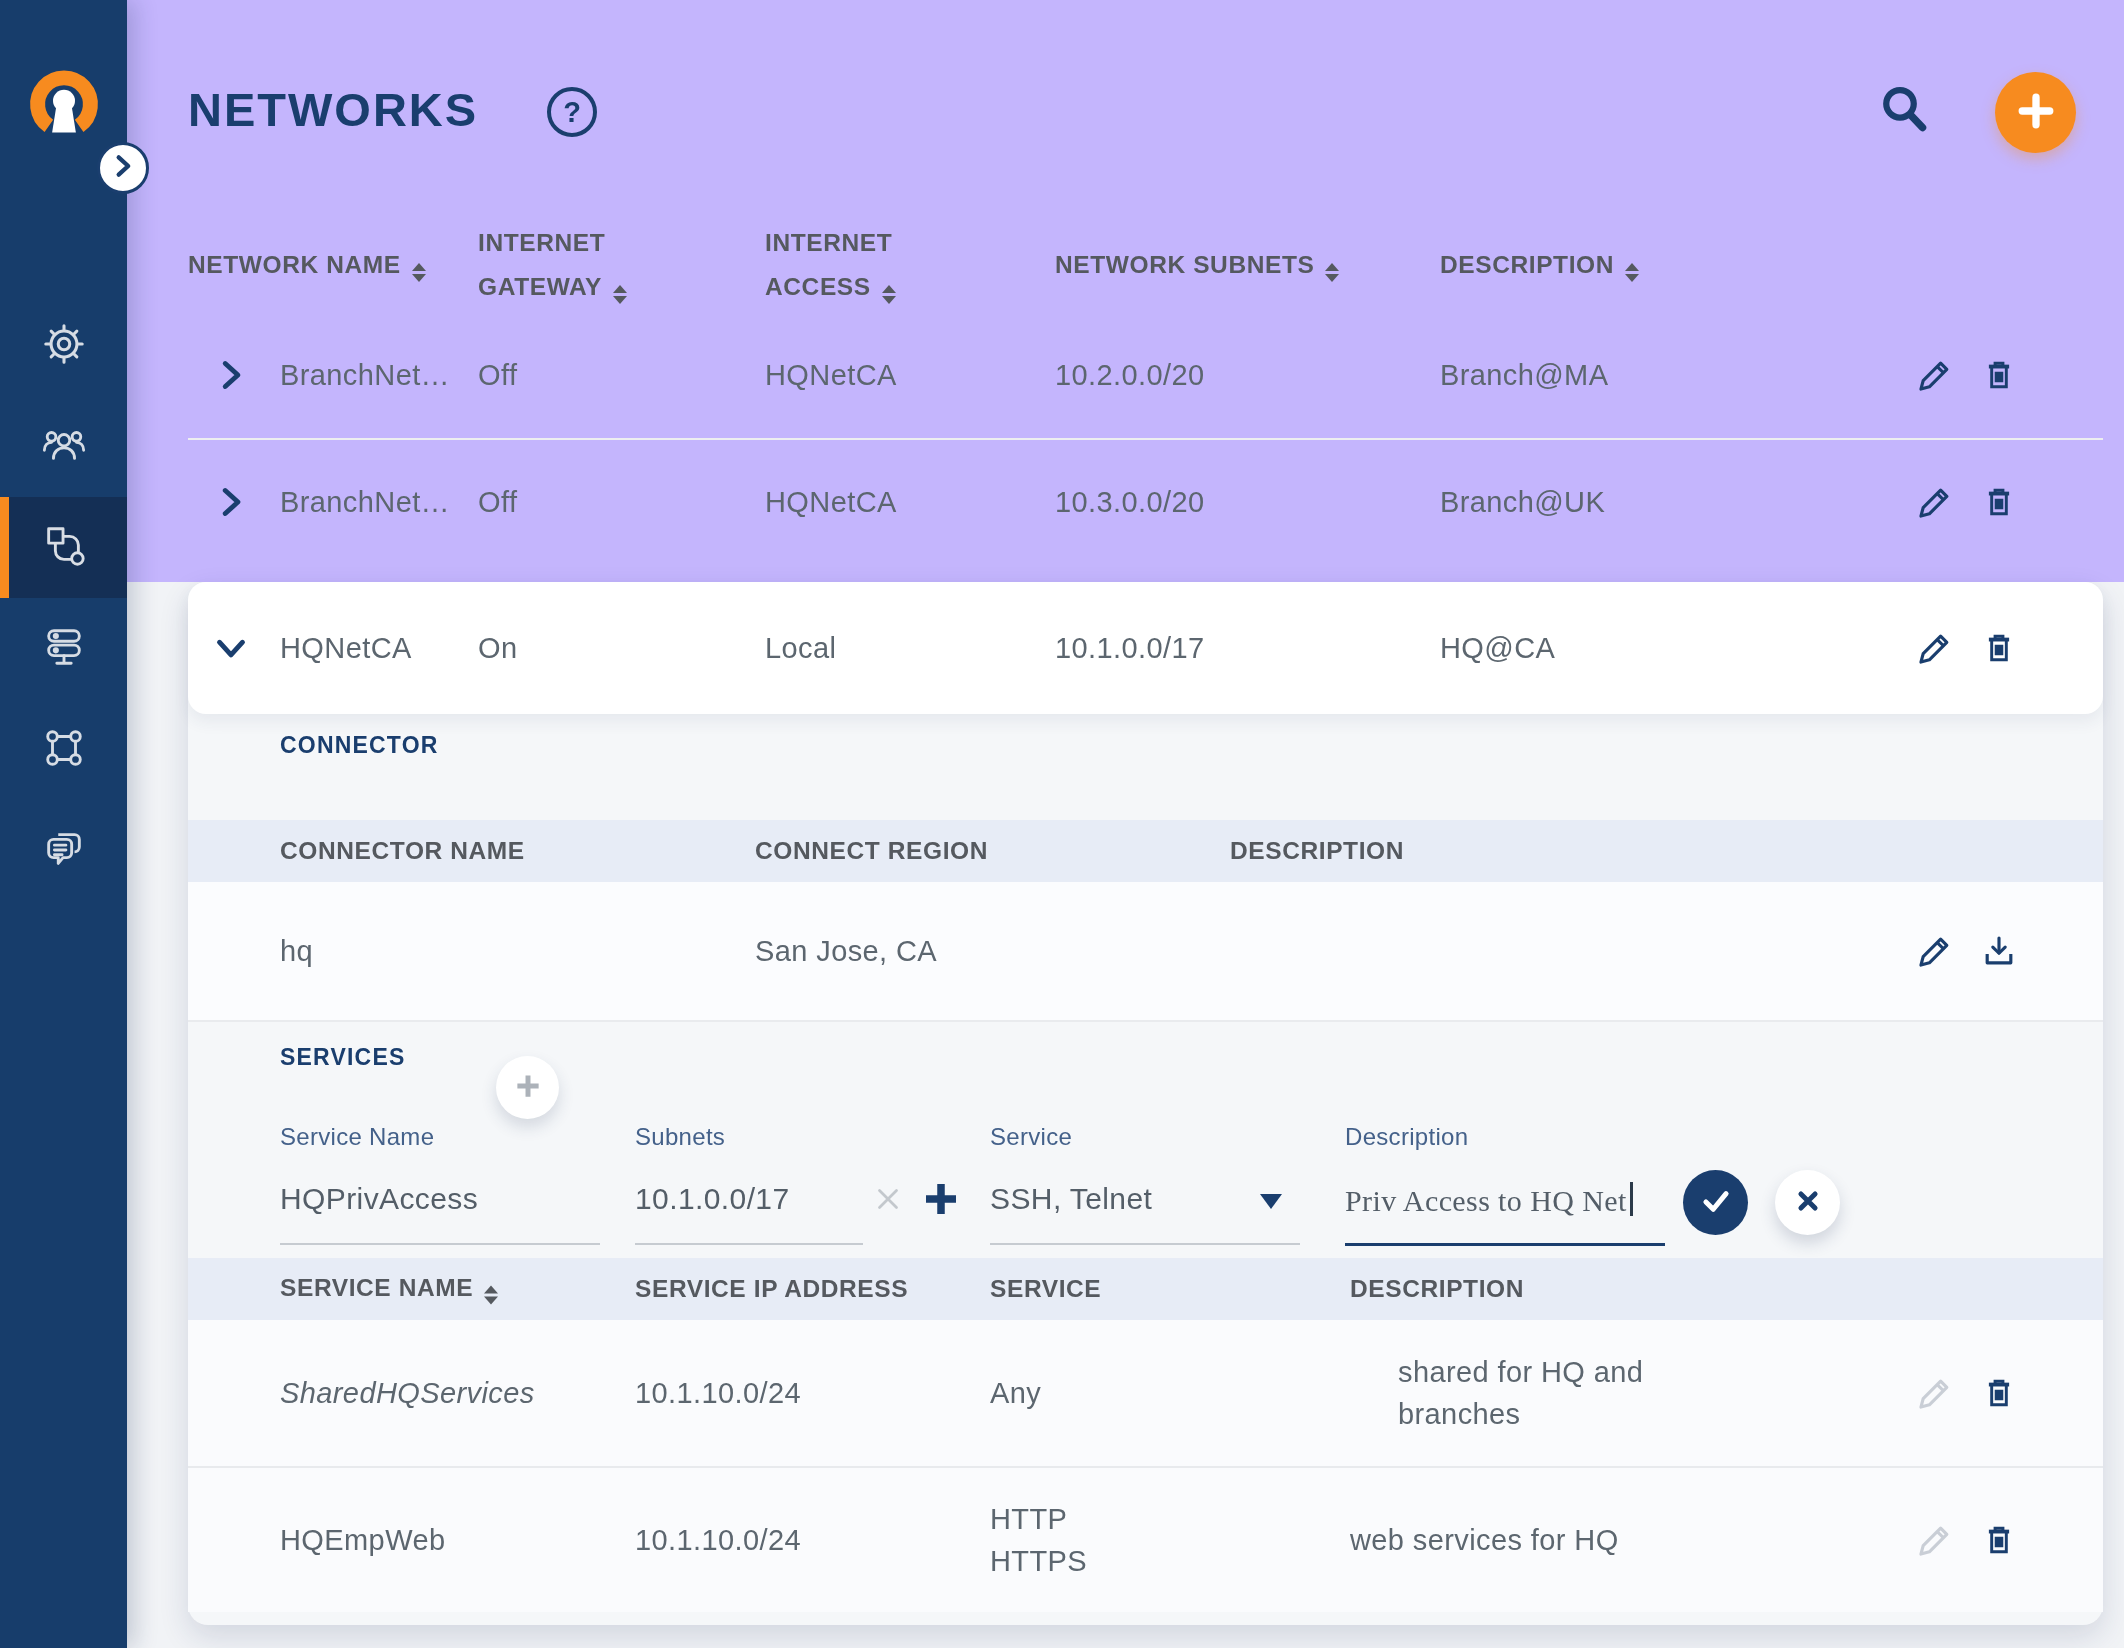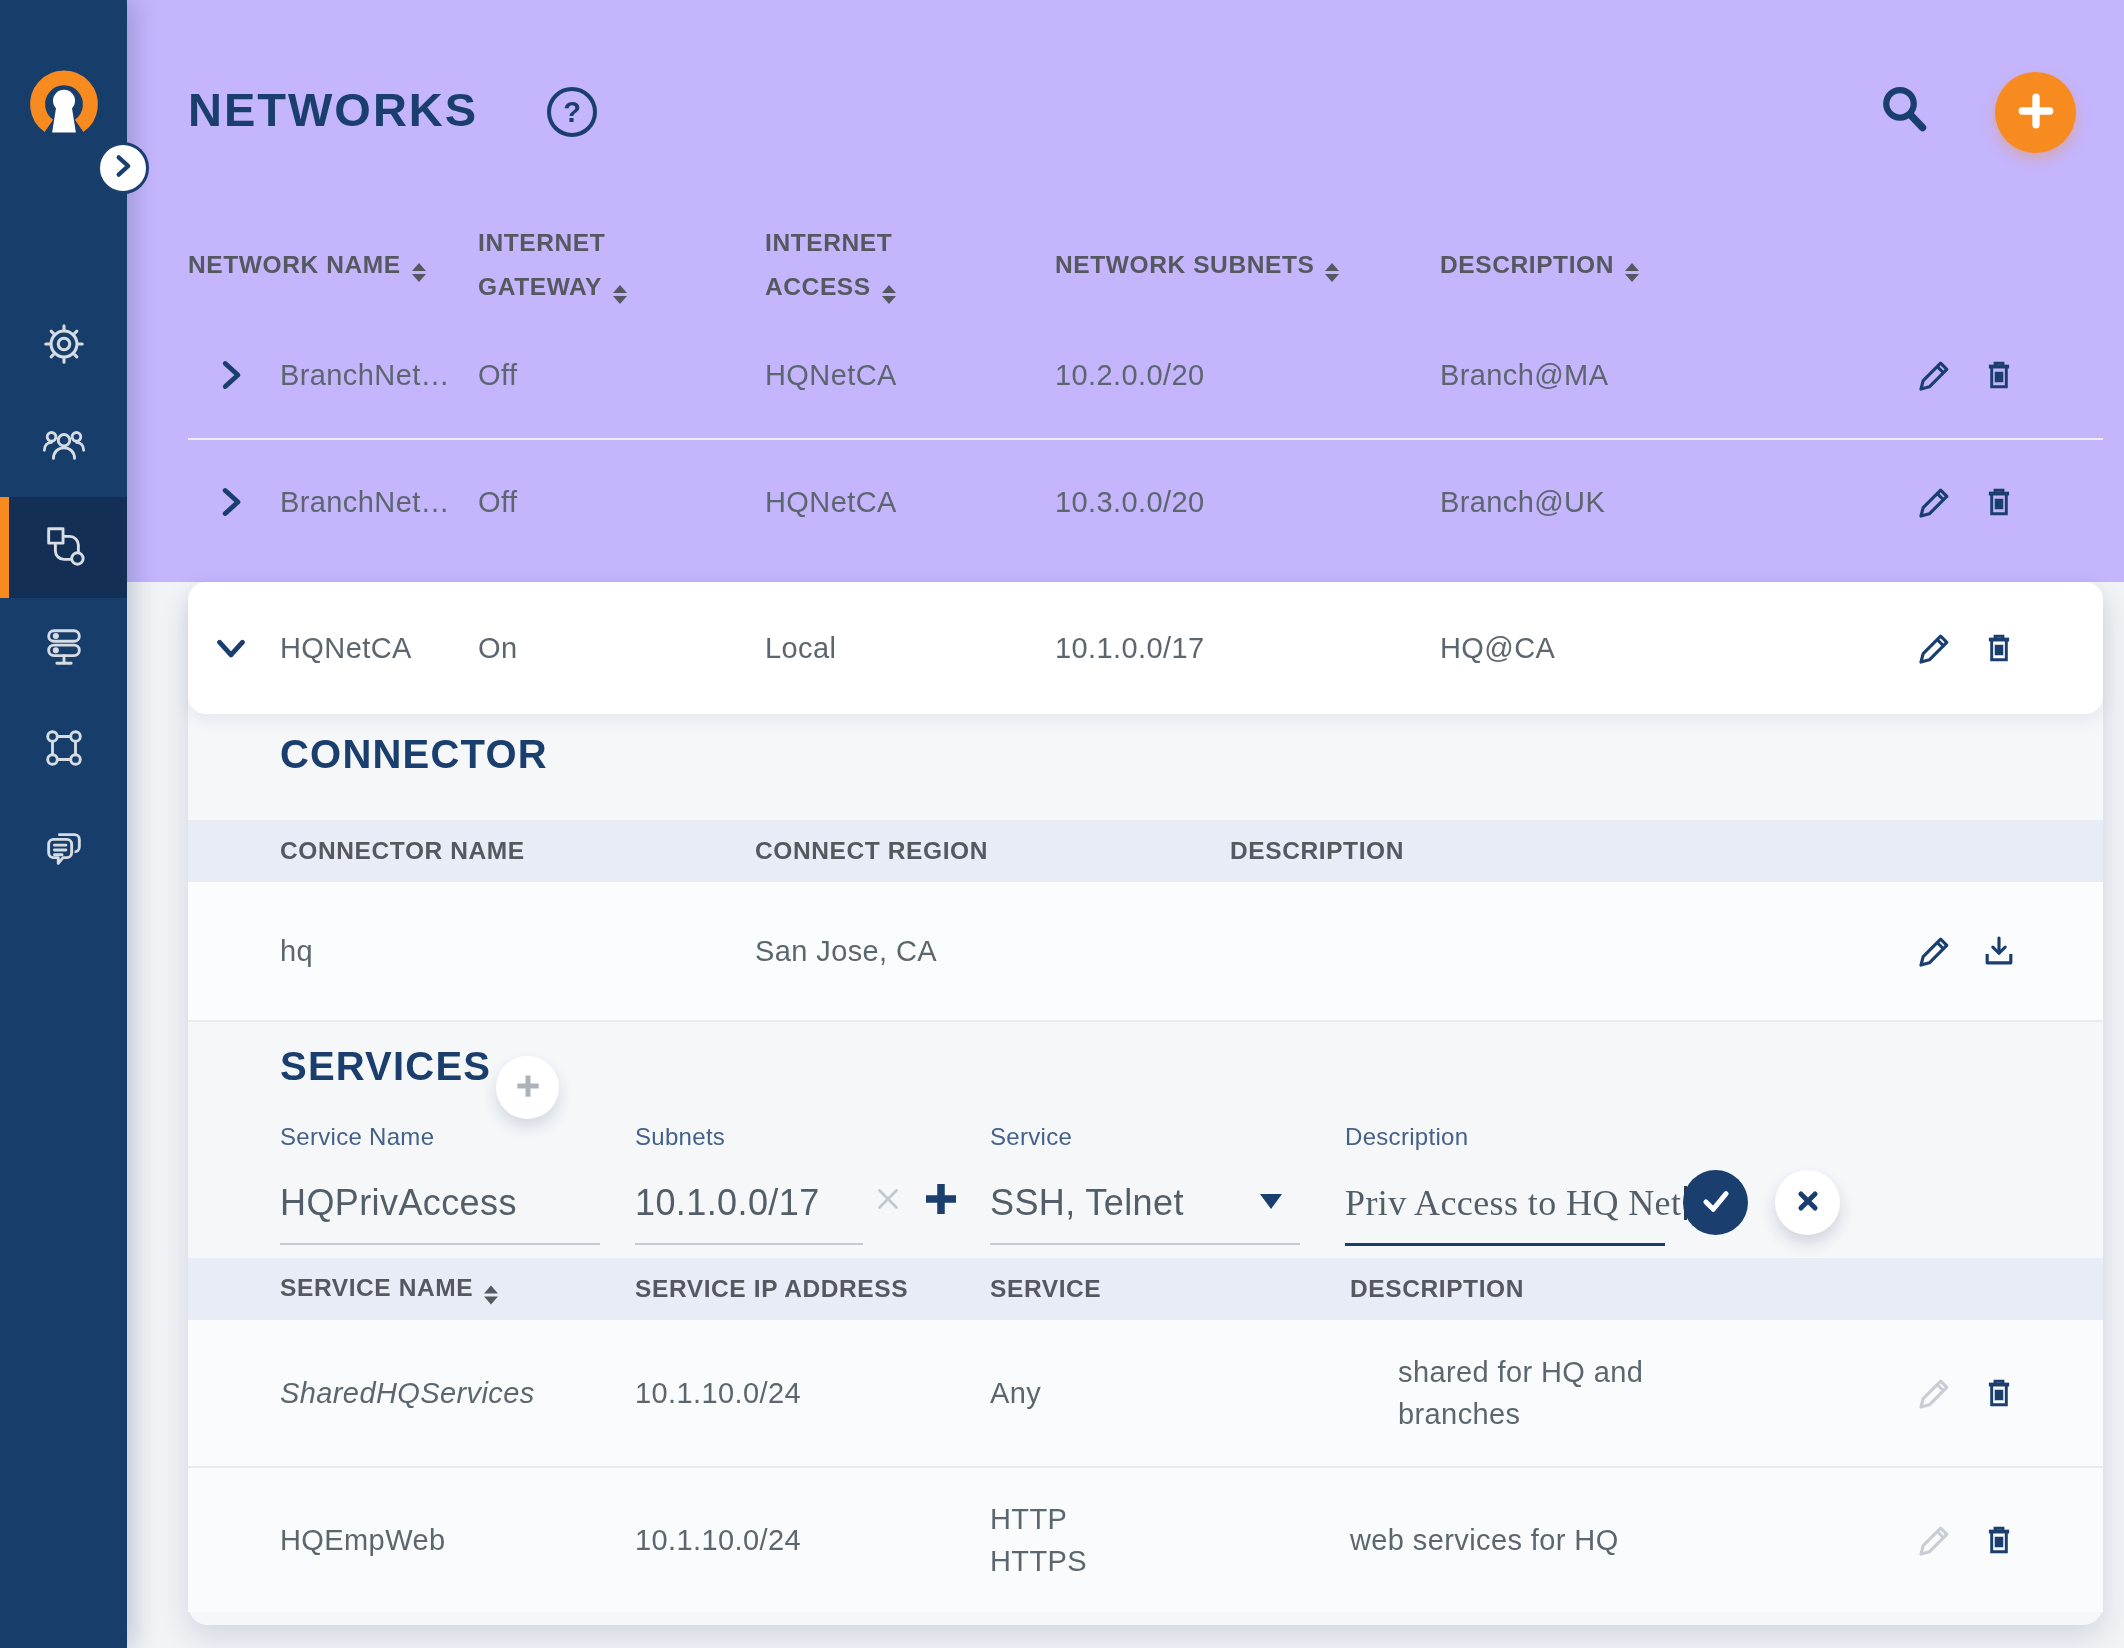--- a/index.html
+++ b/index.html
@@ -53,36 +53,36 @@
   .p-chev{left:28px;} .p-name{left:92px; width:190px; white-space:nowrap; overflow:hidden;}
   .p-gw{left:290px;} .p-ia{left:577px;} .p-sub{left:867px;} .p-desc{left:1252px; width:640px;}
   .p-edit{left:auto; right:150px;} .p-del{left:auto; right:86px;}
   .iconbtn { cursor:pointer; display:inline-flex; }
 
   
   .card { position:absolute; left:61px; top:582px; width:1915px; height:1043px; border-radius:20px;
           background:#F5F7F9; box-shadow:0 12px 30px rgba(30,45,90,.14); }
   .card-row { position:absolute; left:0; top:0; width:1915px; height:132px; background:#fff;
               border-radius:18px; box-shadow:0 8px 16px rgba(40,55,95,.07); }
-  .sec-title { position:absolute; left:92px; font-size:40px; font-weight:bold; color:#1A3E6E; letter-spacing:1.2px; }
+  .sec-title { position:absolute; left:92px; font-size:23px; font-weight:bold; color:#1A3E6E; letter-spacing:1.2px; }
   .band { position:absolute; left:0; width:1915px; height:62px; background:#E7ECF6; }
   .band .bh { position:absolute; top:50%; transform:translateY(-50%); }
   .bx1{left:92px;} .bx2{left:567px;} .bx3{left:1042px;}
   .sx1{left:92px;} .sx2{left:447px;} .sx3{left:802px;} .sx4{left:1162px;}
 
   .conn-row { position:absolute; left:0; top:300px; width:1915px; height:140px; background:#FBFCFE;
               border-bottom:2px solid #E9EBEE; }
 
   .plus-circle { position:absolute; left:308px; top:474px; width:63px; height:63px; border-radius:50%;
                  background:#fff; box-shadow:0 8px 16px rgba(40,55,95,.16); display:flex;
                  align-items:center; justify-content:center; cursor:pointer; }
 
   .fld { position:absolute; }
   .fld .lbl { font-size:24px; color:#44618A; letter-spacing:.3px; }
-  .fld-value { position:absolute; top:600px; font-size:36px; color:#545E68; letter-spacing:.4px; white-space:nowrap; cursor:text;text-align:center; }
+  .fld-value { position:absolute; top:600px; font-size:30px; color:#545E68; letter-spacing:.4px; white-space:nowrap; cursor:text;text-align:center; }
   .u-line { position:absolute; top:661px; height:2px; background:#C6CBD1; }
   .u-line.focus { background:#1A3E6E; height:3px; }
   .caret { display:inline-block; width:3px; height:34px; background:#2B3A4A; margin-left:3px; vertical-align:-5px; }
   .dd-tri { position:absolute; left:1072px; top:612px; width:0; height:0;
             border-left:11px solid transparent; border-right:11px solid transparent;
             border-top:15px solid #1A3E6E; cursor:pointer; }
   .subnet-x { position:absolute; left:683px; top:600px; cursor:pointer; }
   .subnet-plus { position:absolute; left:733px; top:597px; cursor:pointer; }
   .ok-btn { position:absolute; left:1495px; top:588px; width:65px; height:65px; border-radius:50%;
             background:#1A3E6E; display:flex; align-items:center; justify-content:center; cursor:pointer; }

